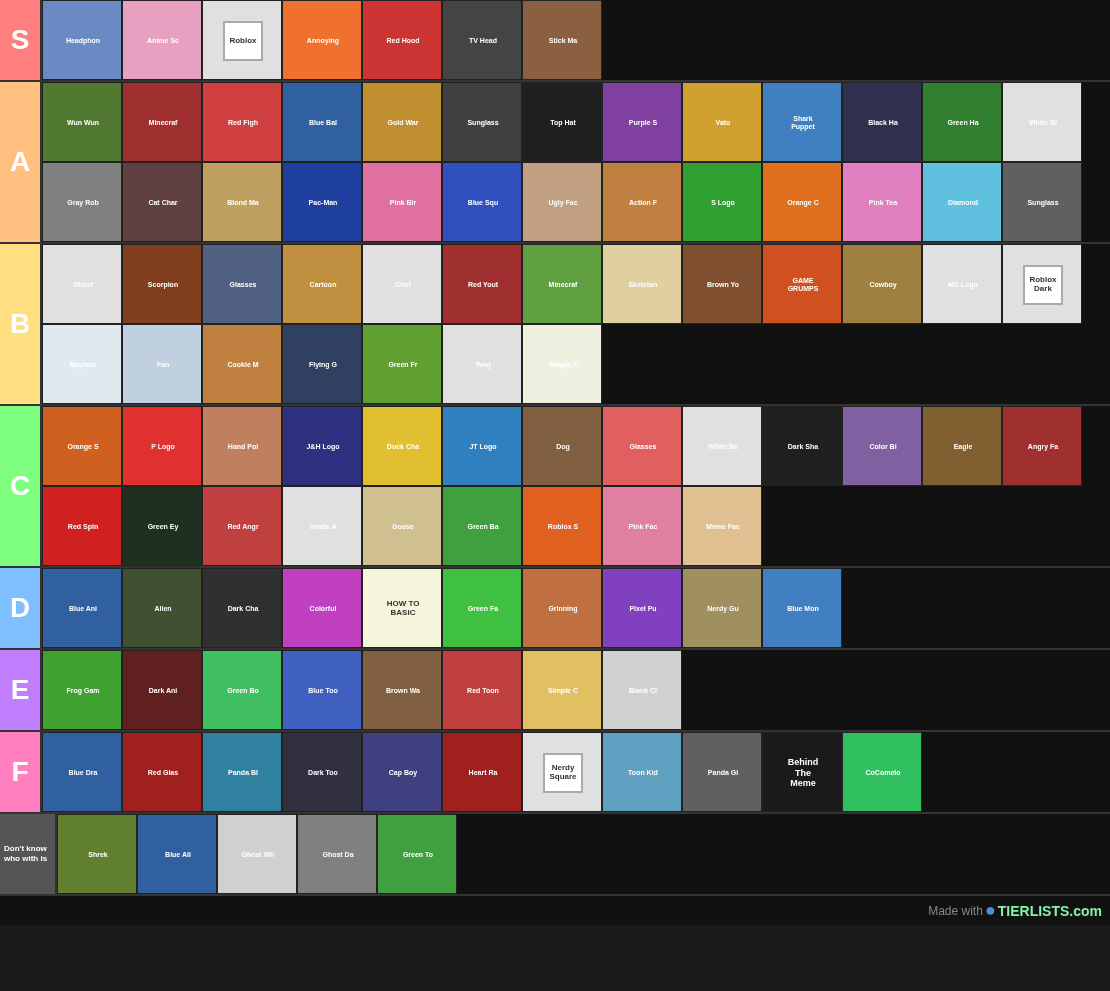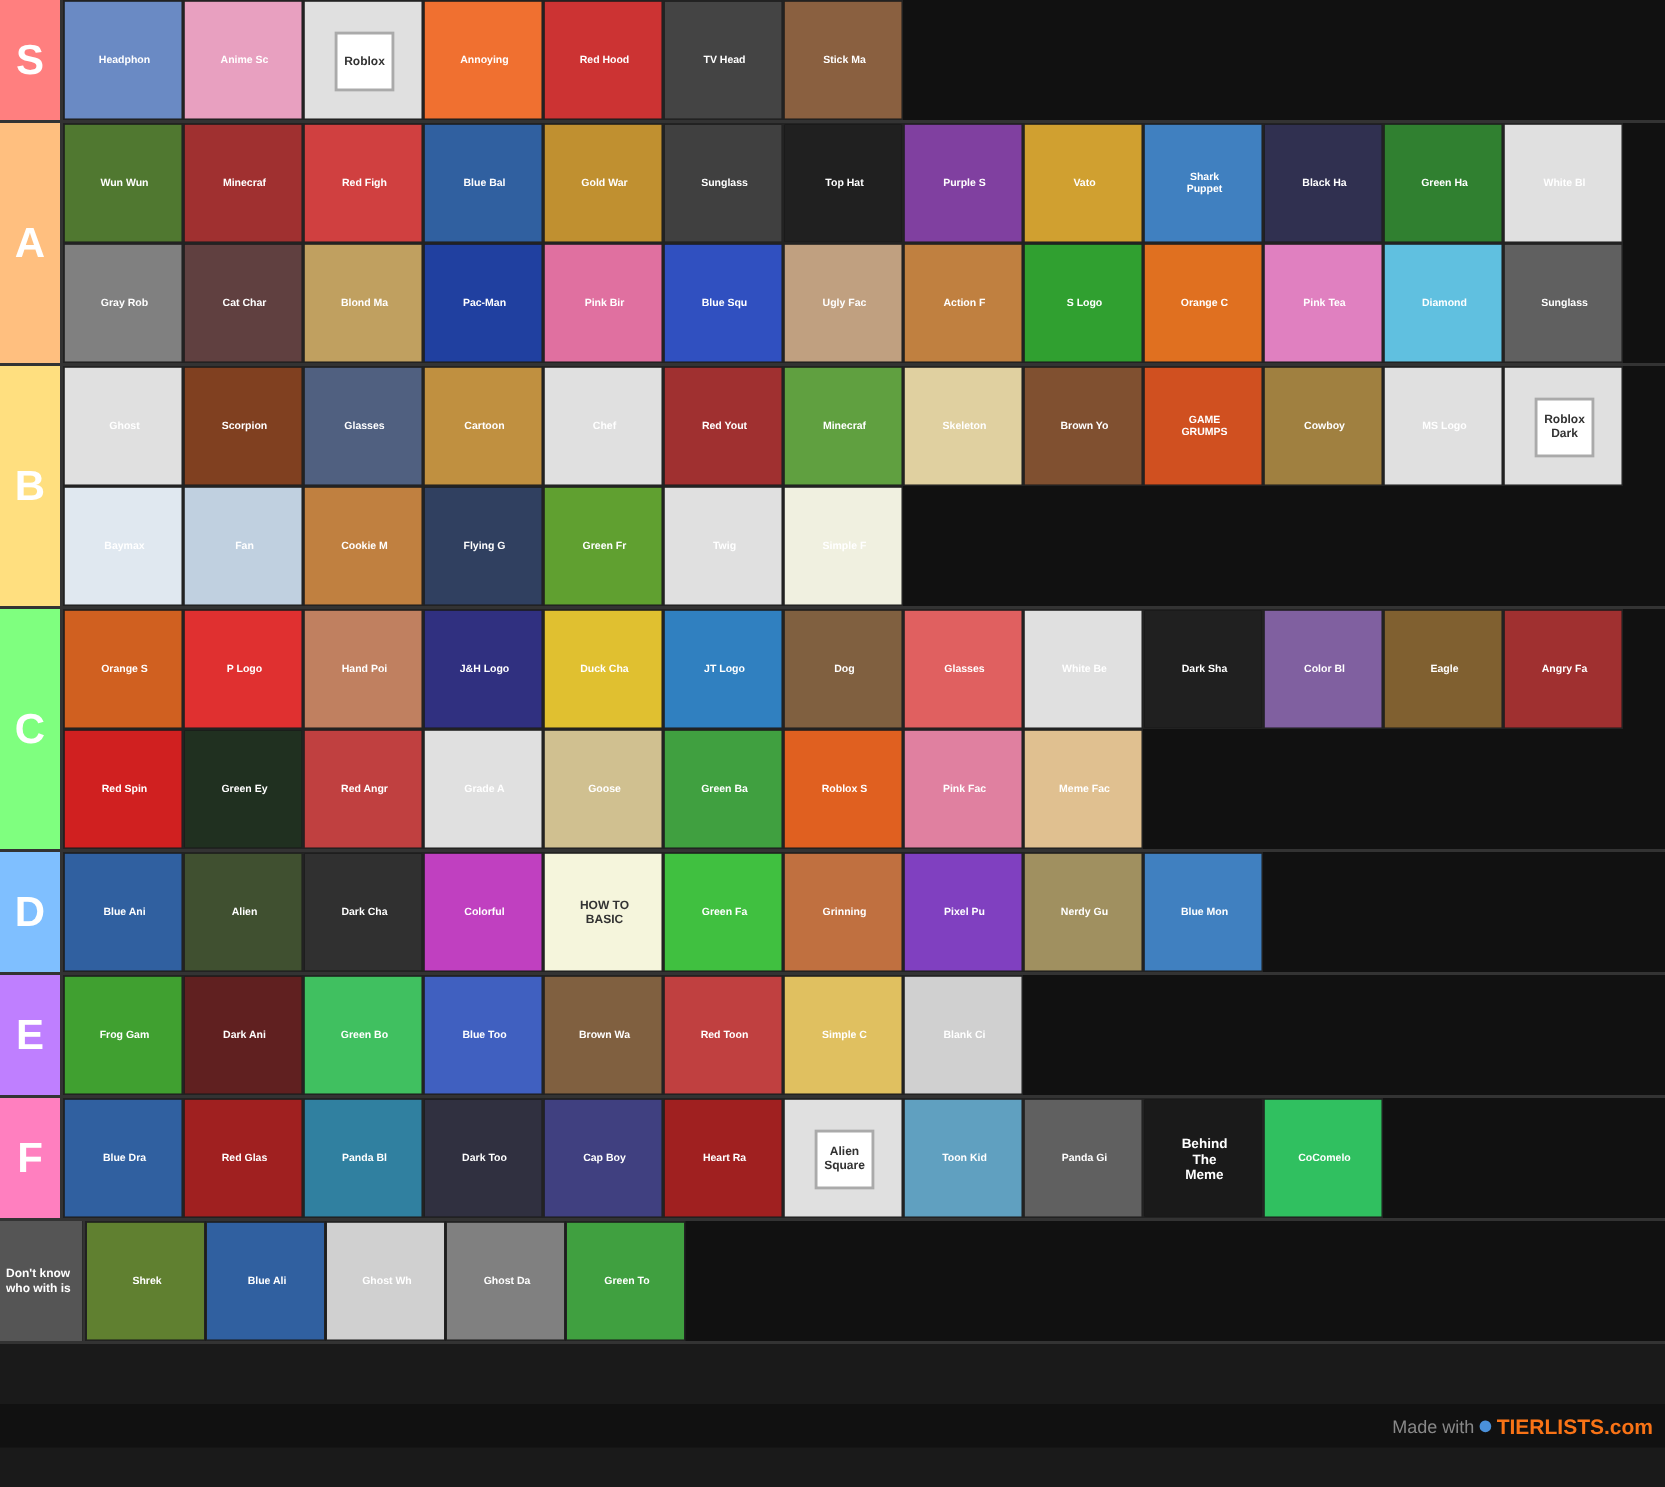--- a/index.html
+++ b/index.html
@@ -69,28 +69,27 @@
       position: relative;
     }
 
     
     .footer {
       display: flex;
       justify-content: flex-end;
       align-items: center;
       padding: 4px 8px;
       background: #111;
-      margin-top: 40px;
     }
     .footer-text {
       color: #888;
       font-size: 12px;
     }
     .footer-brand {
-      color: #f97316;
+      color: #86efac;
       font-weight: bold;
       font-size: 14px;
     }
     .footer-dot {
       color: #4a90d9;
       font-size: 18px;
       margin: 0 2px;
     }
   </style>
 </head>
@@ -432,21 +431,21 @@
           <div class="tier-item-inner avatar" style="background: rgb(48, 48, 64); font-size: 7px; padding: 2px; word-break: break-word; line-height: 1.1;">Dark Too</div>
         </div>
         <div class="tier-item" title="Cap Boy">
           <div class="tier-item-inner avatar" style="background: rgb(64, 64, 128); font-size: 7px; padding: 2px; word-break: break-word; line-height: 1.1;">Cap Boy</div>
         </div>
         <div class="tier-item" title="Heart Raw">
           <div class="tier-item-inner avatar" style="background: rgb(160, 32, 32); font-size: 7px; padding: 2px; word-break: break-word; line-height: 1.1;">Heart Ra</div>
         </div>
         <div class="tier-item" title="White Square">
           <div class="tier-item-inner avatar" style="background: rgb(224, 224, 224); font-size: 7px; padding: 2px; word-break: break-word; line-height: 1.1;">
-            <div style="width:40px;height:40px;background:#fff;border:2px solid #aaa;display:flex;align-items:center;justify-content:center;font-size:8px;color:#333">Alien Square</div>
+            <div style="width:40px;height:40px;background:#fff;border:2px solid #aaa;display:flex;align-items:center;justify-content:center;font-size:8px;color:#333">Nerdy Square</div>
           </div>
         </div>
         <div class="tier-item" title="Toon Kid">
           <div class="tier-item-inner avatar" style="background: rgb(96, 160, 192); font-size: 7px; padding: 2px; word-break: break-word; line-height: 1.1;">Toon Kid</div>
         </div>
         <div class="tier-item" title="Panda Girl">
           <div class="tier-item-inner avatar" style="background: rgb(96, 96, 96); font-size: 7px; padding: 2px; word-break: break-word; line-height: 1.1;">Panda Gi</div>
         </div>
         <div class="tier-item" title="Behind The Meme">
           <div class="tier-item-inner avatar" style="background: rgb(26, 26, 26); font-size: 9px; padding: 2px; word-break: break-word; line-height: 1.1; font-weight: bold; color: rgb(255, 255, 255);">

